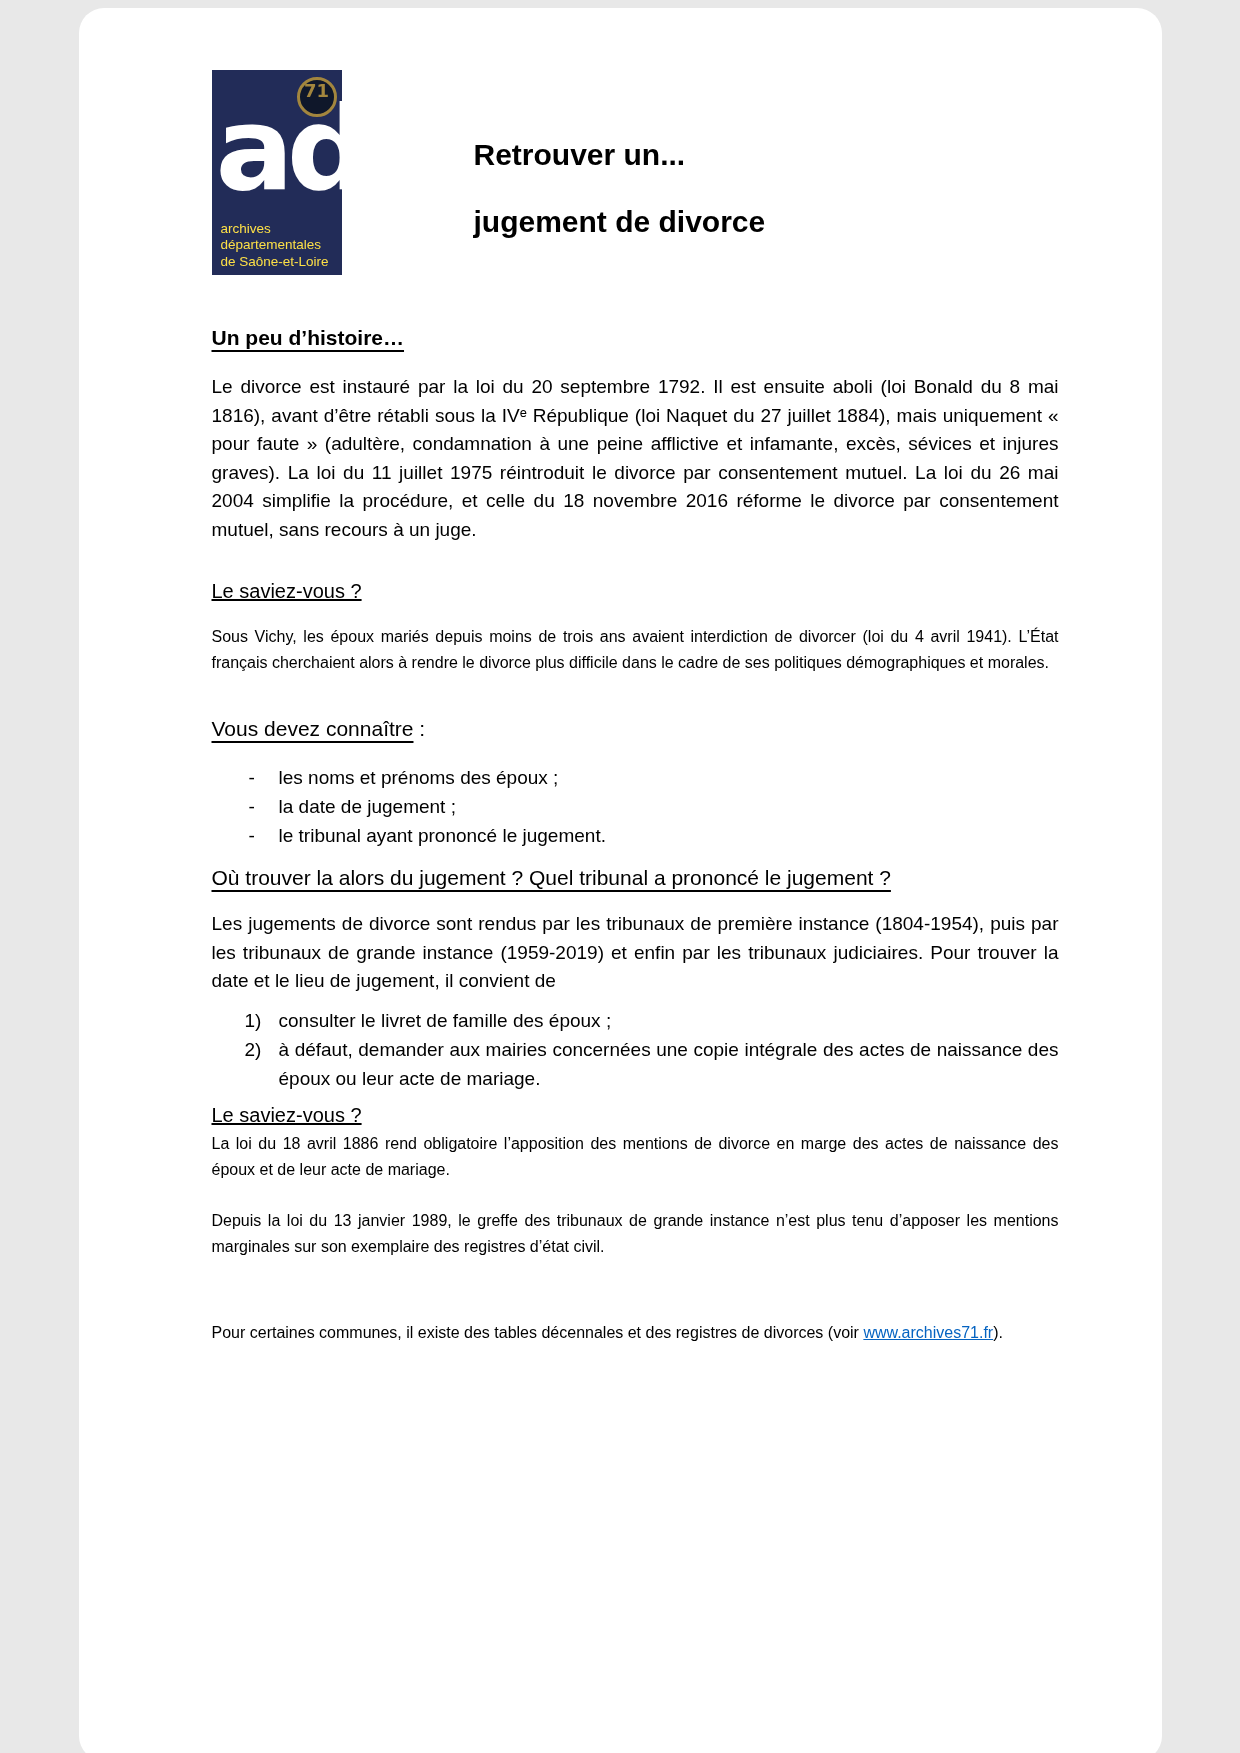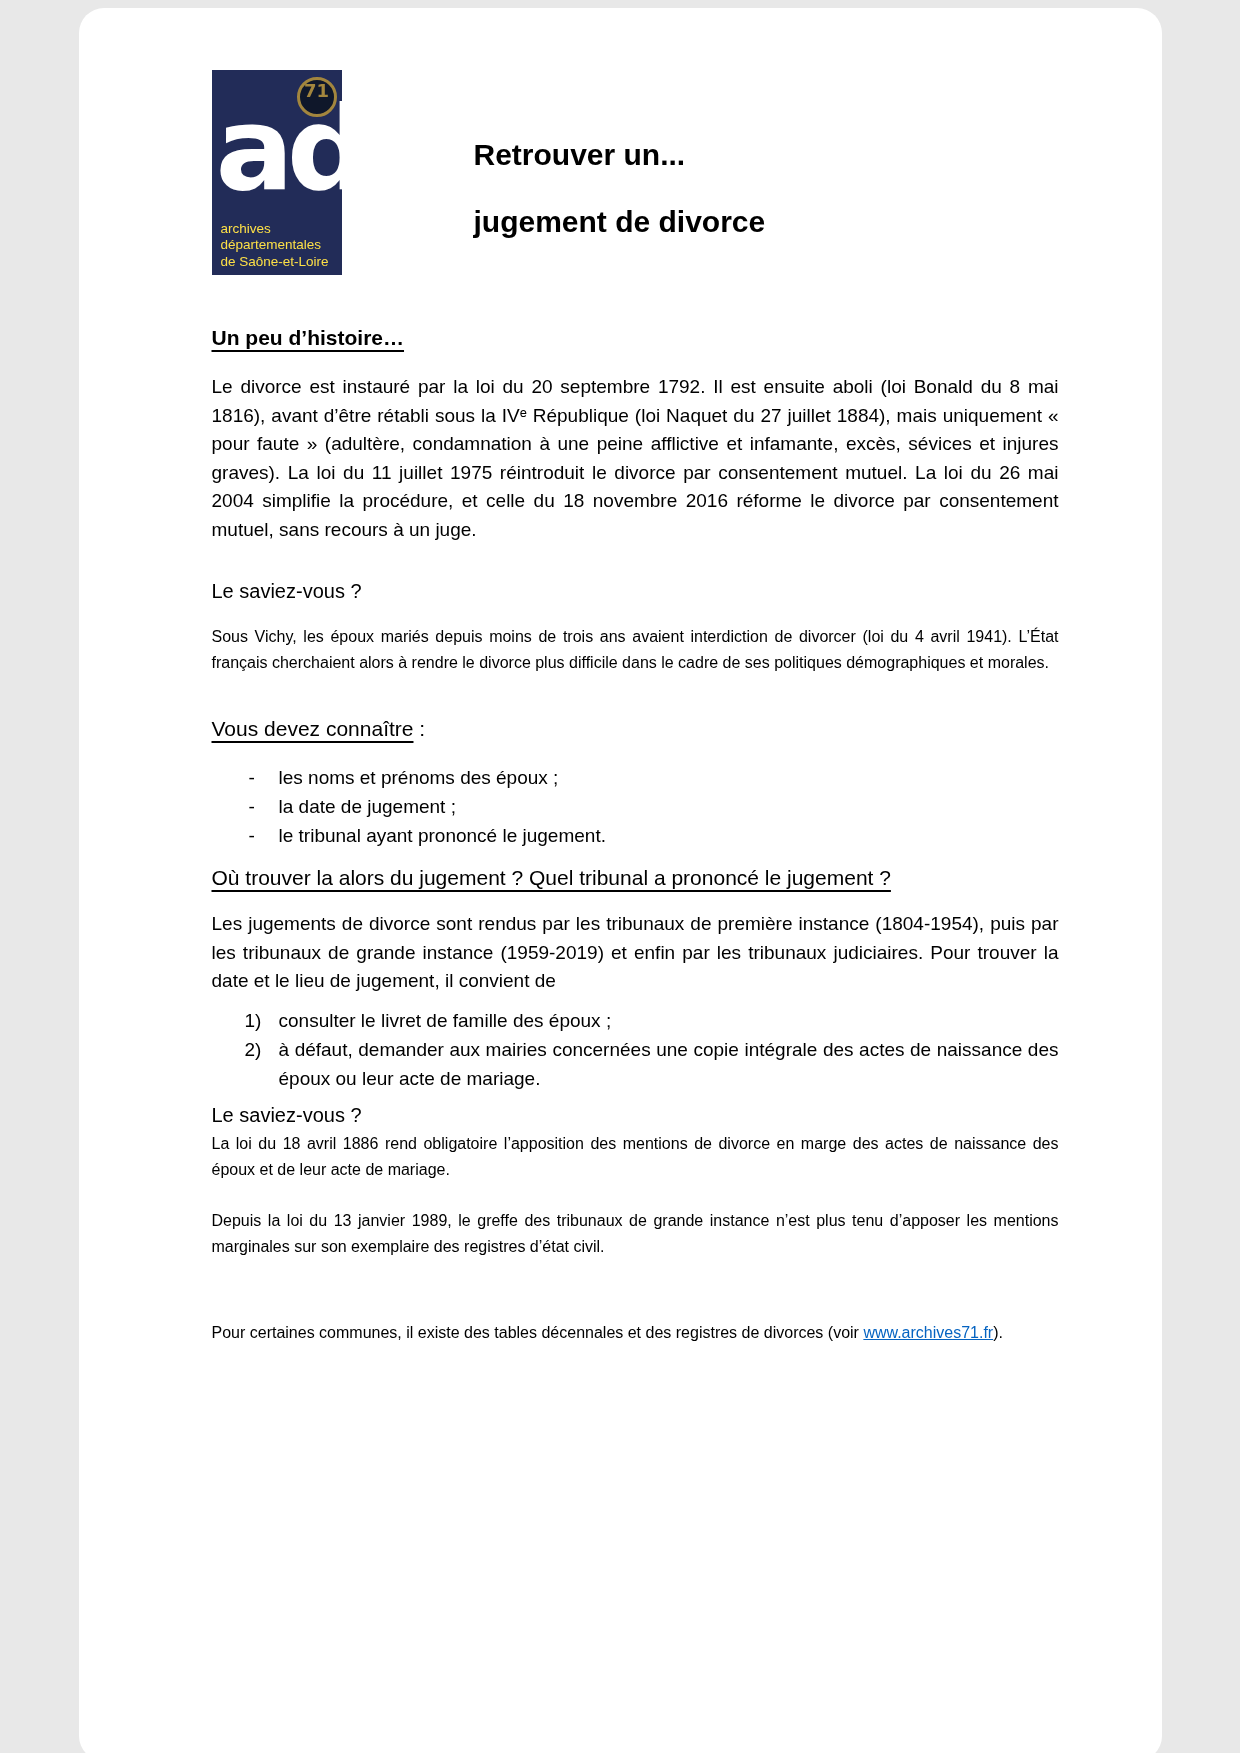--- a/index.html
+++ b/index.html
@@ -46,21 +46,21 @@
   .blk{position:absolute;left:133px;width:847px;}
   .h-underline{
     font-size:21px;
     text-decoration:underline;
     text-decoration-thickness:2px;
     text-underline-offset:5px;
   }
   .h-bold{font-weight:700;}
   .body-p{font-size:19px;line-height:28.6px;text-align:justify;}
   .small-p{font-size:16px;line-height:25.5px;text-align:justify;}
-  .saviez{font-size:20px;}
+  .saviez{font-size:20px;text-decoration:underline;}
   .list .li{position:relative;padding-left:67px;font-size:19px;line-height:29px;}
   .list .li .marker{position:absolute;left:37px;top:0;}
   .list.numbered .li .marker{left:33px;}
   .list .li .li-text{display:block;text-align:justify;}
   a.doc-link{color:#0563c1;text-decoration:underline;cursor:pointer;}
 </style>
 </head>
 <body>
 
 <div class="page">

